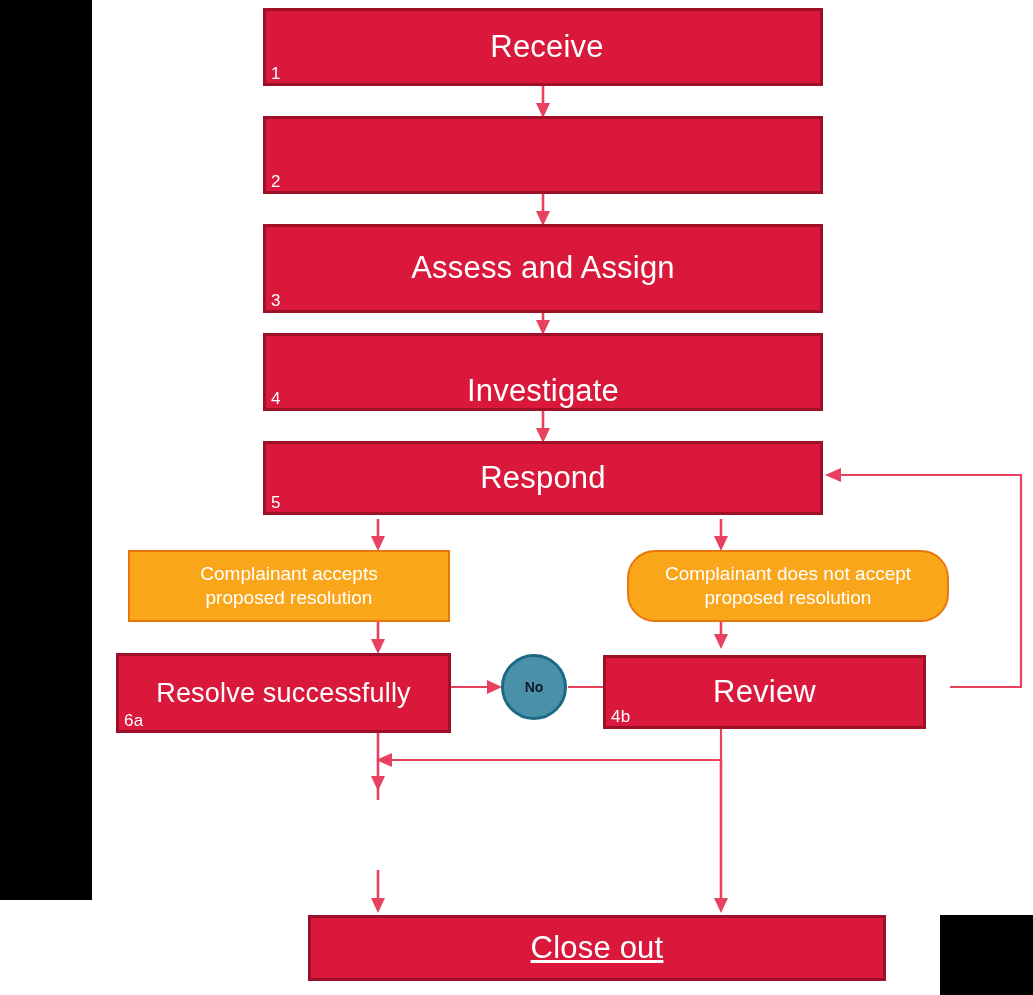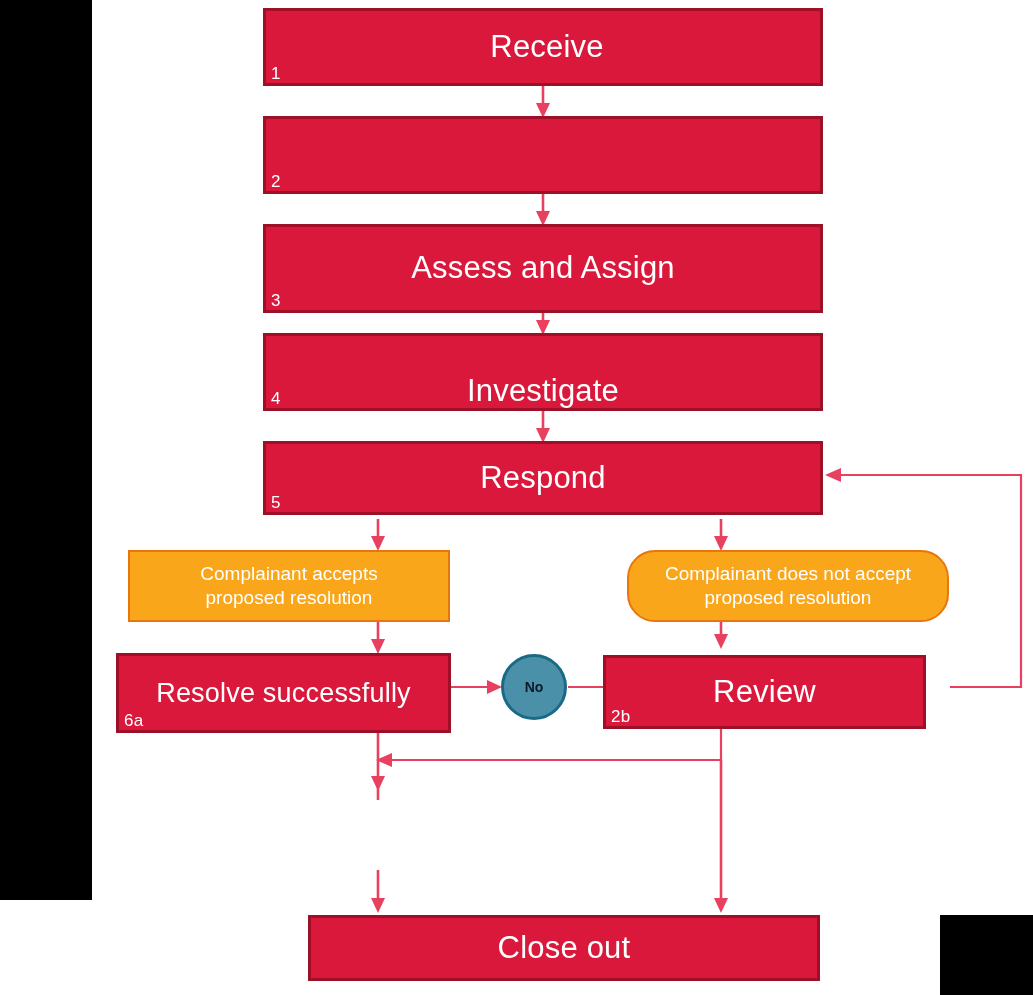--- a/index.html
+++ b/index.html
@@ -192,24 +192,24 @@
     </span>
   </div>
 
   <div class="node node-red small" style="left:116px; top:653px; width:335px; height:80px;">
     <span>Resolve successfully</span>
     <span class="step-num">6a</span>
   </div>
 
   <div class="node node-red" style="left:603px; top:648px; width:323px; height:74px;margin-top:7px;">
     <span>Review</span>
-    <span class="step-num">2b</span>
-  </div>
-
-  <div class="node node-red" style="left:308px; top:915px; width:512px; height:66px;">
+    <span class="step-num">4b</span>
+  </div>
+
+  <div class="node node-red" style="left:308px; top:915px; width:578px; height:66px;text-decoration:underline;">
     <span>Close out</span>
   </div>
 
   <div class="circle" style="left:501px; top:654px; width:66px; height:66px;">
     <span>No</span>
   </div>
 
 
 </div>
 

